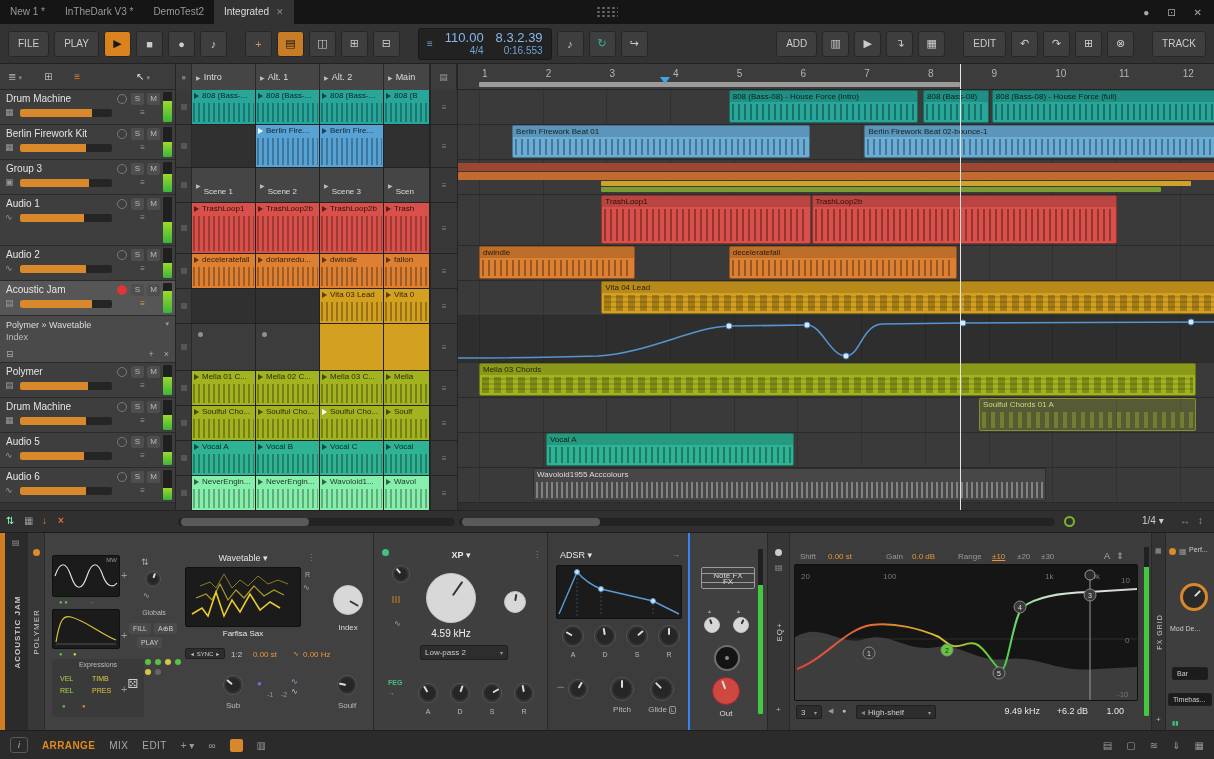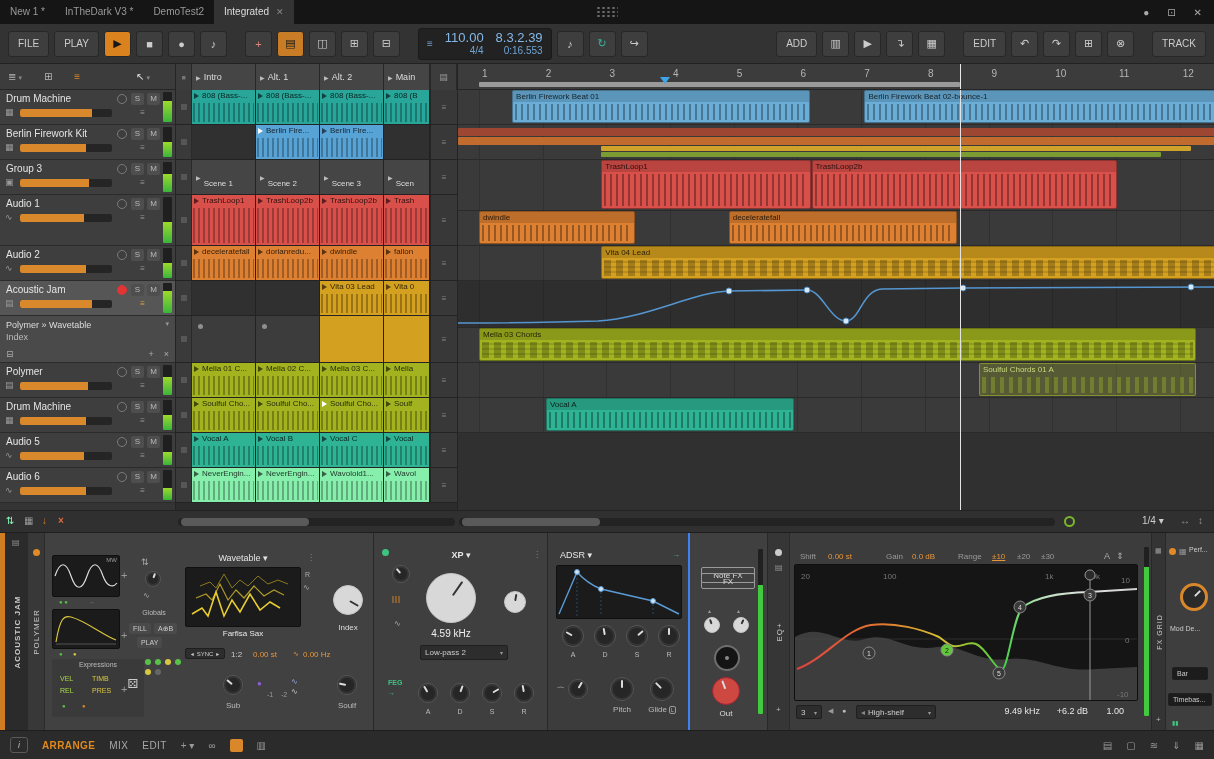--- a/index.html
+++ b/index.html
@@ -446,21 +446,21 @@
             <span class="clabel">808 (Bass-...</span>
             <span class="cwave"></span>
           </div>
           <div class="cell clip teal" style="width:46px">
             <span class="ctri"></span>
             <span class="clabel">808 (B</span>
             <span class="cwave"></span>
           </div>
           <div class="mcell">≡</div>
         </div>
-        <div class="lrow" style="height:35px">
+        <div class="lrow" style="height:43px">
           <div class="stopcell">
             <i></i>
           </div>
           <div class="cell empty" style="width:64px"></div>
           <div class="cell clip blue playing" style="width:64px">
             <span class="ctri"></span>
             <span class="clabel">Berlin Fire...</span>
             <span class="cwave"></span>
           </div>
           <div class="cell clip blue" style="width:64px">
@@ -697,20 +697,34 @@
         <span class="rnum" style="left:533.6px">9</span>
         <span class="rnum" style="left:597.3px">10</span>
         <span class="rnum" style="left:661.0px">11</span>
         <span class="rnum" style="left:724.7px">12</span>
         <div class="rstrip" style="left:21px;width:480.9px"></div>
         <div class="cue" style="left:201.7px"></div>
         <div class="rline" style="left:501.9px"></div>
       </div>
     <div class="rows-box" id="arr-rows" style="background:#303030">
         <div class="lane" style="height: 35px;">
+          <div class="aclip teal" style="left:270.7px;width:189.8px">
+         <span class="alabel">808 (Bass-08) - House Force (intro)</span>
+         <span class="awave"></span>
+       </div>
+          <div class="aclip teal" style="left:465.0px;width:65.6px">
+         <span class="alabel">808 (Bass-08)</span>
+         <span class="awave"></span>
+       </div>
+          <div class="aclip teal" style="left:533.8px;width:226.1px">
+         <span class="alabel">808 (Bass-08) - House Force (full)</span>
+         <span class="awave"></span>
+       </div>
+        </div>
+        <div class="lane" style="height: 35px;">
           <div class="aclip blue" style="left:54.1px;width:298.1px">
          <span class="alabel">Berlin Firework Beat 01</span>
          <span class="awave"></span>
        </div>
           <div class="aclip blue" style="left:406.4px;width:353.5px">
          <span class="alabel">Berlin Firework Beat 02-bounce-1</span>
          <span class="awave"></span>
        </div>
         </div>
         <div class="lane" style="height: 35px;">
@@ -763,20 +777,26 @@
         </div>
         <div class="lane" style="height: 35px;">
           <div class="aclip olivefaint" style="left:521.0px;width:216.6px">
          <span class="alabel">Soulful Chords 01 A</span>
          <span class="awave"></span>
        </div>
         </div>
         <div class="lane" style="height: 35px;">
           <div class="aclip teal2" style="left:87.9px;width:248.4px">
          <span class="alabel">Vocal A</span>
+         <span class="awave"></span>
+       </div>
+        </div>
+        <div class="lane" style="height: 35px;">
+          <div class="aclip darkwave" style="left:75.1px;width:512.8px">
+         <span class="alabel">Wavoloid1955 Acccolours</span>
          <span class="awave"></span>
        </div>
         </div>
         <div class="playhead" style="left:501.9px"></div>
       </div>
   </div>
 
   <div class="scrollrow">
     <span class="sric" style="left:6px;color:#8fb">⇅</span>
     <span class="sric" style="left:24px">▦</span>

